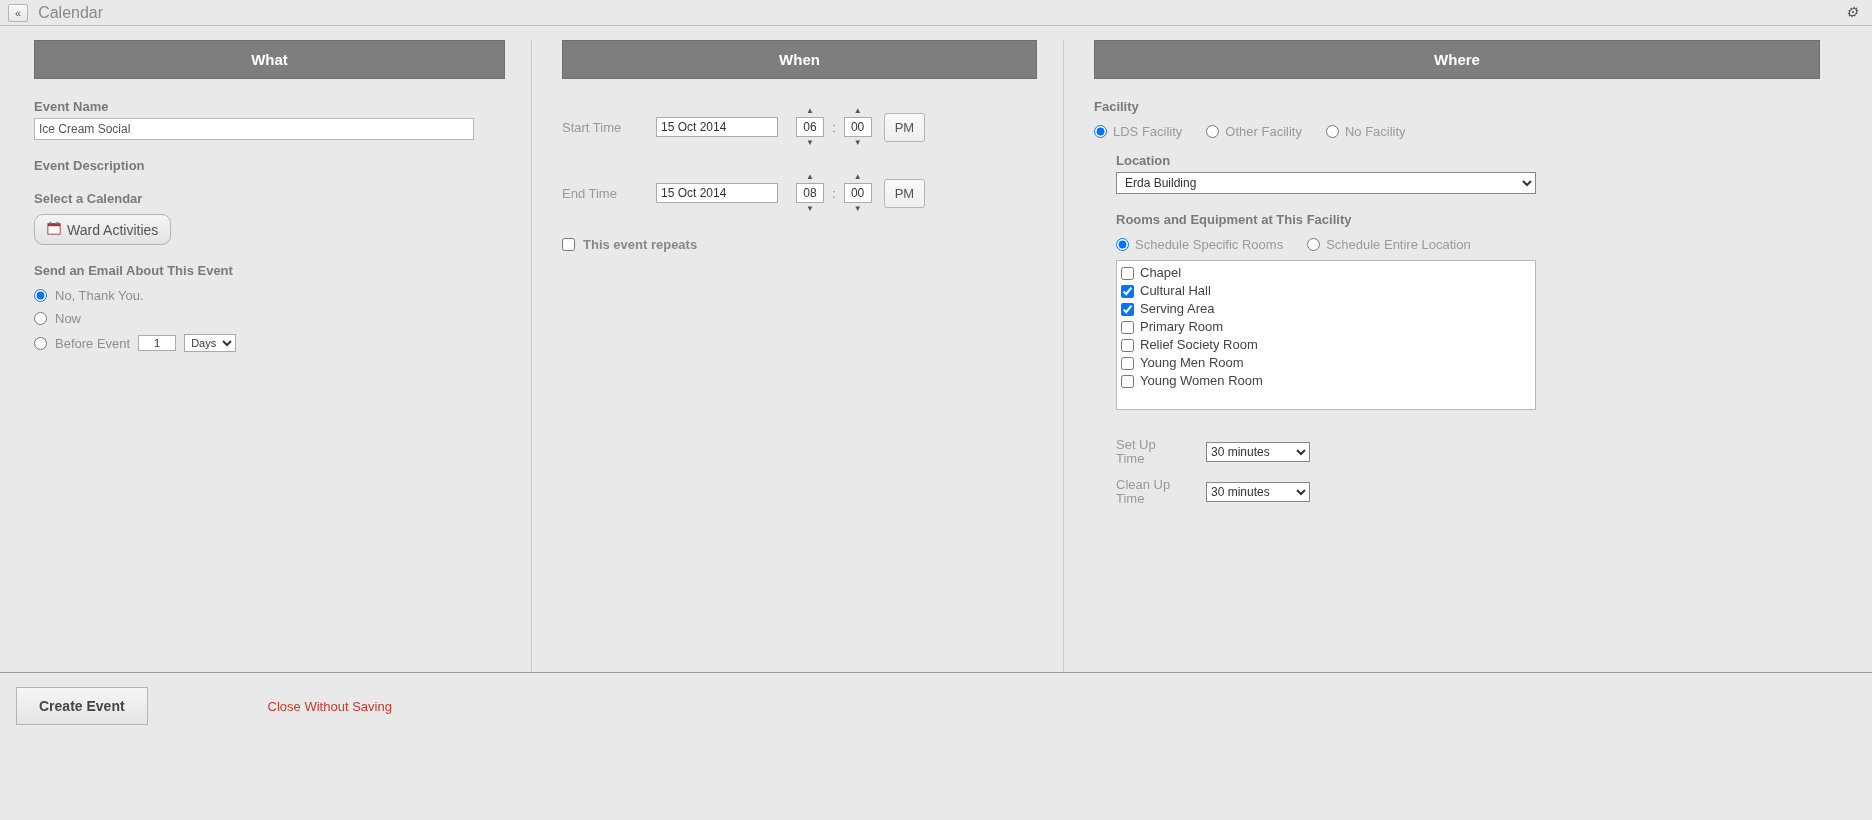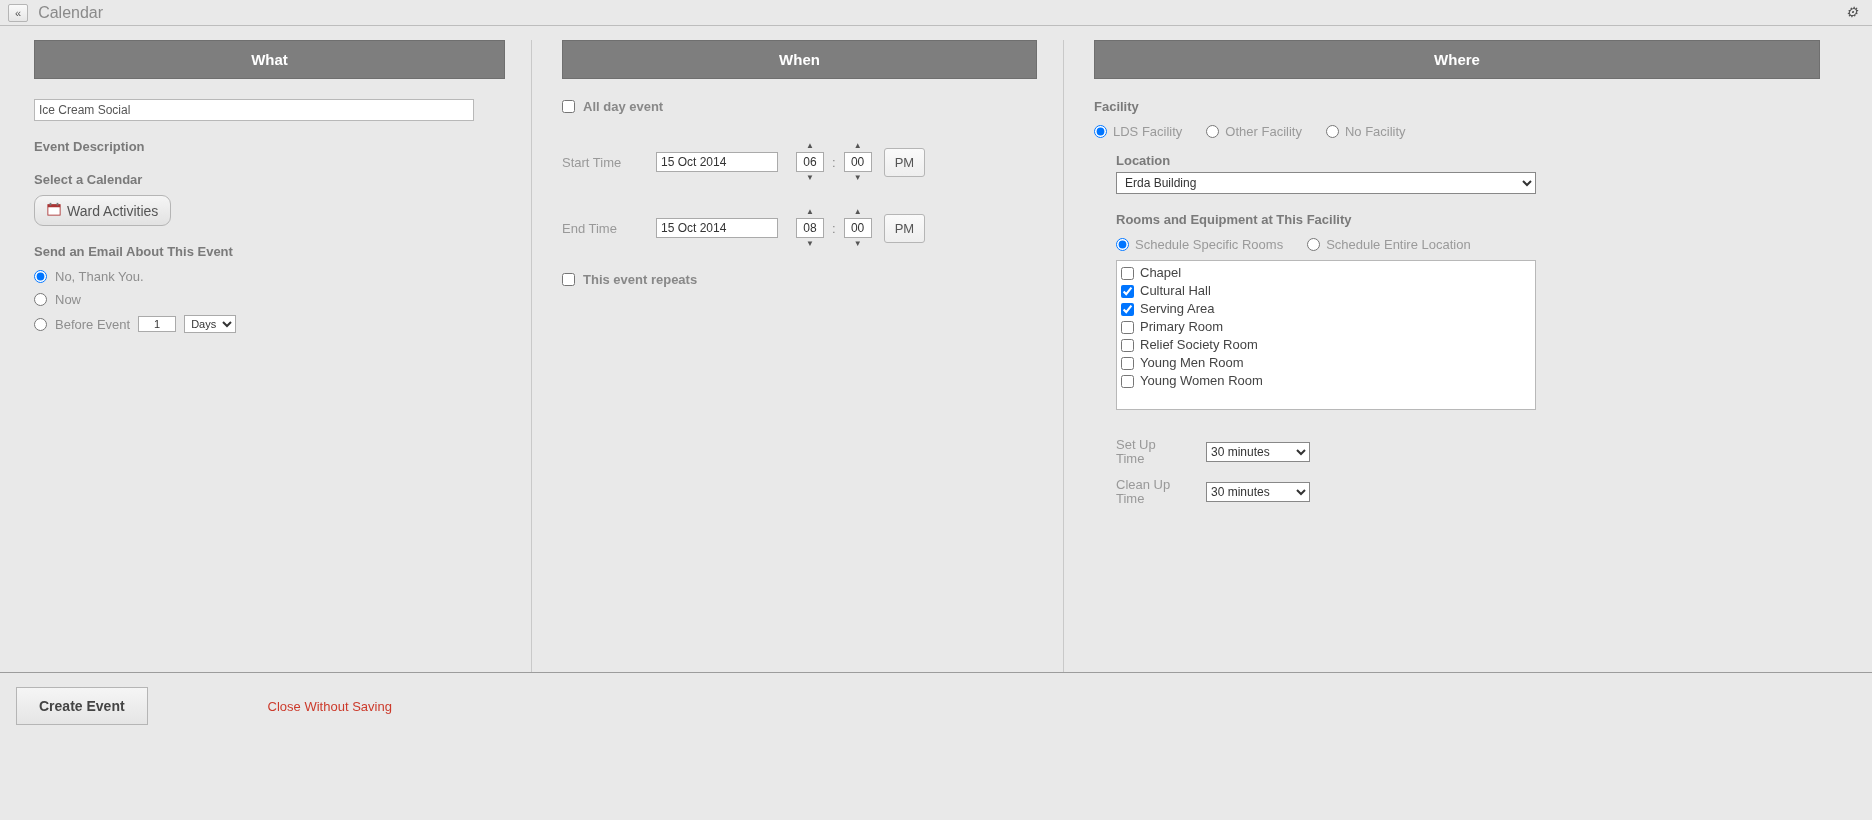--- a/index.html
+++ b/index.html
@@ -251,20 +251,21 @@
   </div>
   <span class="topbar-right">⚙</span>
 </div>
 
 <div class="main">
 
   <div class="column col-what">
     <div class="section-header">What</div>
 
     <div class="block">
+      <span class="field-label">Event Name</span>
       <input type="text" class="text-input" value="Ice Cream Social" style="">
     </div>
 
     <div class="block">
       <span class="field-label">Event Description</span>
     </div>
 
     <div class="block">
       <span class="field-label">Select a Calendar</span>
       <div style="height:4px"></div>
@@ -299,24 +300,20 @@
         <select class="small-select">
           <option>Days</option>
         </select>
       </div>
     </div>
   </div>
 
   <div class="column col-when">
     <div class="section-header">When</div>
 
-    <div class="check-row">
-      <input type="checkbox" style="">
-      <span class="field-label" style="margin:0;font-weight:bold;color:#888">All day event</span>
-    </div>
 
     <div class="time-table">
 
       <div class="time-row">
         <span class="time-row-label">Start Time</span>
         <input type="text" class="date-input" value="15 Oct 2014" style="">
         <div class="spinner-group">
           <div class="spinner">
             <span class="arrow">▲</span>
             <input class="num-box" value="06" style="">

